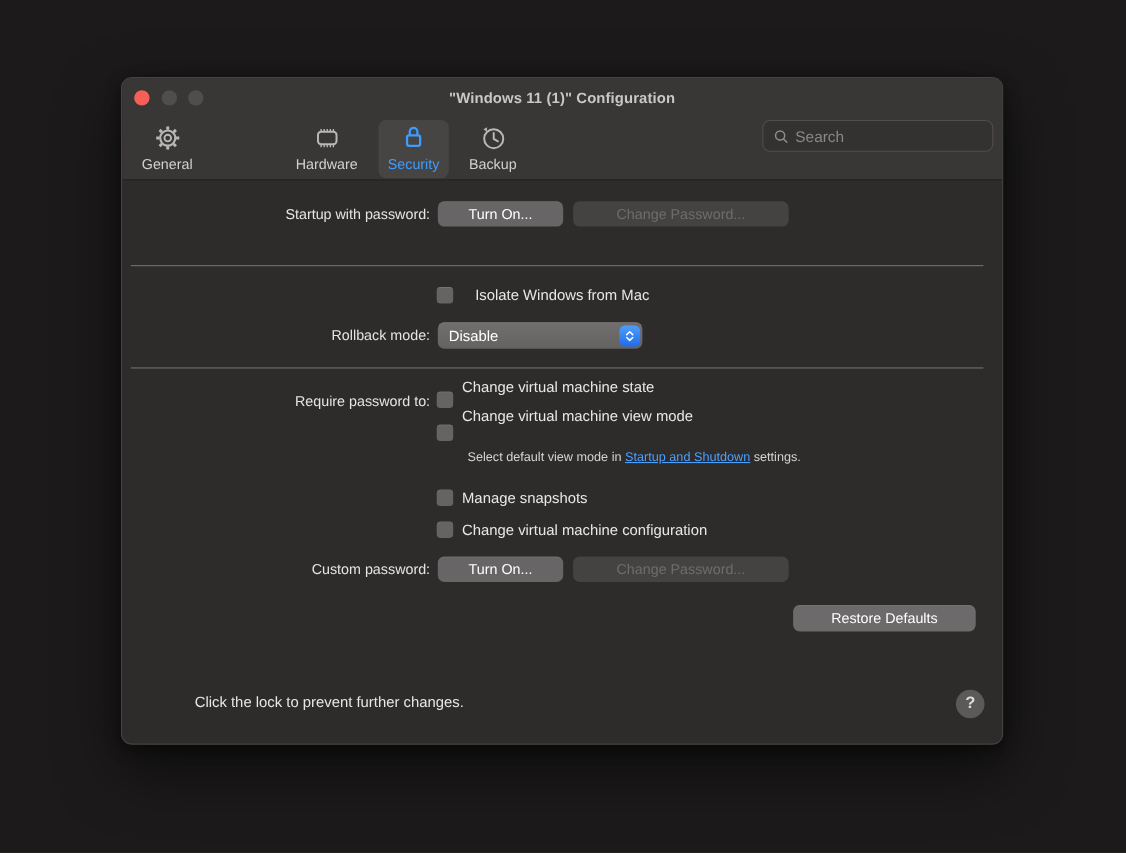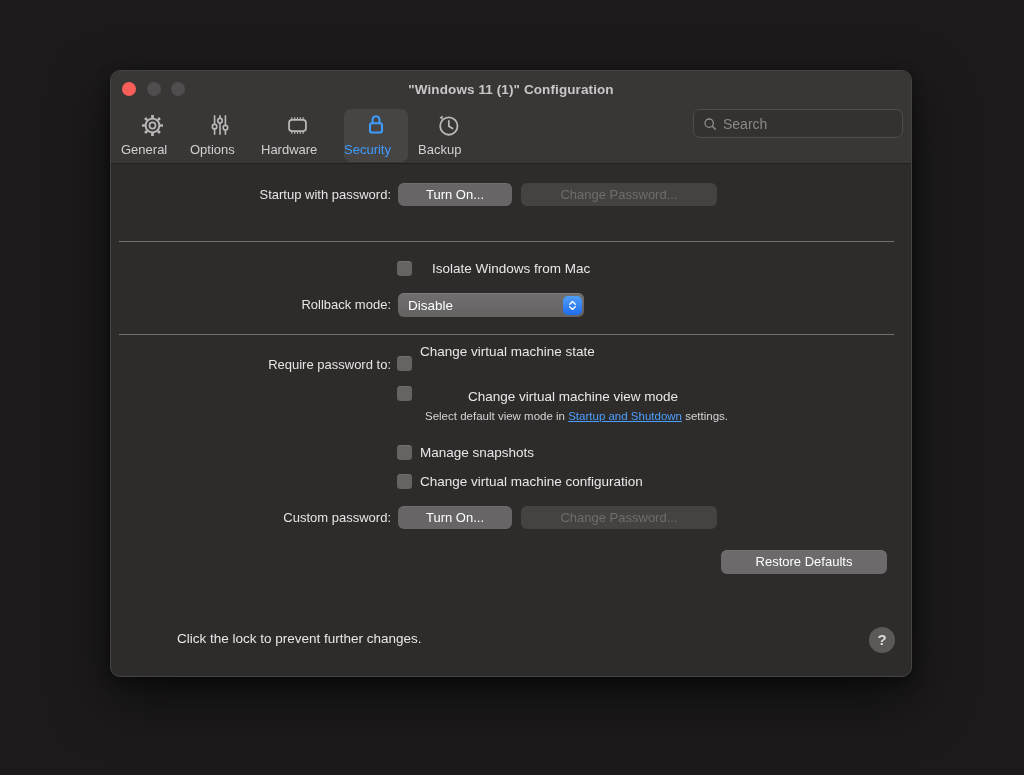--- a/index.html
+++ b/index.html
@@ -33,21 +33,21 @@
     line-height: 37px; text-align: center;
     font-size: 13.5px; font-weight: bold; color: #c9c7c7;
     letter-spacing: 0.1px;
   }
   .traffic { position: absolute; width: 14px; height: 14px; border-radius: 50%; top: 11px; }
   .traffic.close { left: 11px; background: #f55f58; }
   .traffic.min   { left: 35.5px; background: #4f4d4d; }
   .traffic.max   { left: 60px; background: #4f4d4d; }
   .tab {
     position: absolute; top: 38px; height: 53px;
-    display: flex; flex-direction: column; 
+    display: flex; flex-direction: column; align-items: center;
     justify-content: flex-start; gap: 1px;
     border-radius: 7px; cursor: default;
   }
   .tab .ticon { height: 32px; display: flex; align-items: center; justify-content: center; }
   .tab .tlabel { font-size: 13px; color: #d2d0d0; line-height: 16px; }
   .tab.selected { background: #474444; }
   .tab.selected .tlabel { color: #3f9cff; }
   .searchbox {
     position: absolute; left: 582px; top: 38px; width: 210px; height: 29px;
     background: #343131; border: 1px solid #504d4d; border-radius: 7px;
@@ -130,37 +130,20 @@
                 <line x1="16.8" y1="16.8" x2="18.6" y2="18.6"></line>
               <line x1="5.4" y1="18.6" x2="7.2" y2="16.8"></line>
                 <line x1="16.8" y1="7.2" x2="18.6" y2="5.4"></line>
             </g>
           </g>
         </svg>
       </span>
       <span class="tlabel">General</span>
     </div>
 
-    <div class="tab" style="left:79px; width:60px;">
-      <span class="ticon">
-        <svg width="26" height="26" viewBox="0 0 24 24">
-          <g stroke="#b9b7b7" stroke-width="1.5" stroke-linecap="round" fill="none">
-            <line x1="7" y1="3.5" x2="7" y2="20.5"></line>
-            <line x1="12" y1="3.5" x2="12" y2="20.5"></line>
-            <line x1="17" y1="3.5" x2="17" y2="20.5"></line>
-          </g>
-          <g fill="#393636" stroke="#b9b7b7" stroke-width="1.5">
-            <circle cx="7" cy="13.5" r="2.1"></circle>
-            <circle cx="12" cy="8" r="2.1"></circle>
-            <circle cx="17" cy="14.5" r="2.1"></circle>
-          </g>
-        </svg>
-      </span>
-      <span class="tlabel">Options</span>
-    </div>
 
     <div class="tab" style="left:150px; width:72px;">
       <span class="ticon">
         <svg width="27" height="27" viewBox="0 0 24 24">
           <rect x="4.5" y="7" width="15" height="10" rx="2.6" fill="none" stroke="#b9b7b7" stroke-width="1.6"></rect>
           <g stroke="#b9b7b7" stroke-width="1.1">
             <line x1="7" y1="4.6" x2="7" y2="6.9"></line>
               <line x1="9.5" y1="4.6" x2="9.5" y2="6.9"></line>
             <line x1="12" y1="4.6" x2="12" y2="6.9"></line>
               <line x1="14.5" y1="4.6" x2="14.5" y2="6.9"></line>
@@ -235,21 +218,21 @@
     </div>
 
     <div class="hr" style="top:169px;"></div>
 
     <div class="row-label" style="top:191px; line-height:17px;">Require password to:</div>
 
     <div class="checkbox" style="left:286px; top:191px;"></div>
     <div class="cb-label" style="left:309px; top:178px;">Change virtual machine state</div>
 
     <div class="checkbox" style="left:286px; top:221px;"></div>
-    <div class="cb-label" style="left:309px; top:223px;margin-left:48px;">Change virtual machine view mode</div>
+    <div class="cb-label" style="left:309px; top:205px;">Change virtual machine view mode</div>
 
     <div class="note" style="left:314px; top:244px;">
       <span>Select default view mode in </span><span class="link">Startup and Shutdown</span><span> settings.</span>
     </div>
 
     <div class="checkbox" style="left:286px; top:280px;"></div>
     <div class="cb-label" style="left:309px; top:279px;">Manage snapshots</div>
 
     <div class="checkbox" style="left:286px; top:309px;"></div>
     <div class="cb-label" style="left:309px; top:308px;">Change virtual machine configuration</div>

